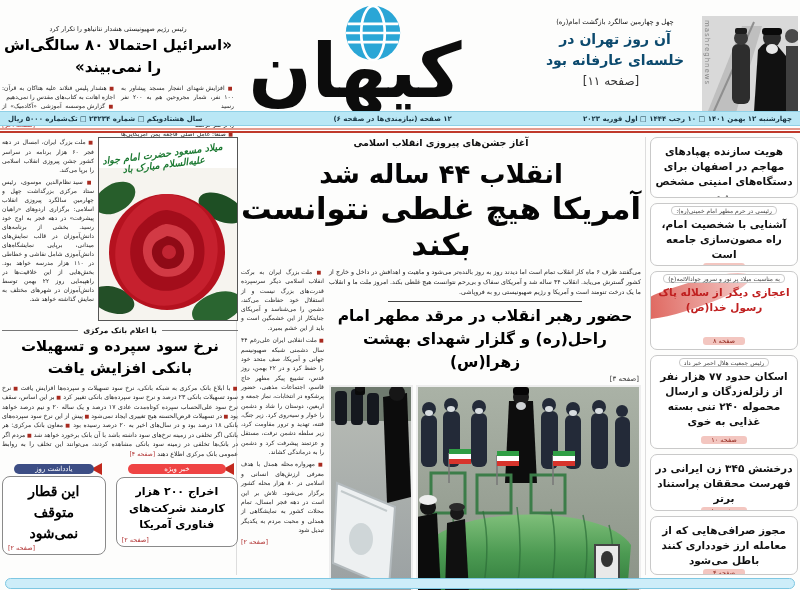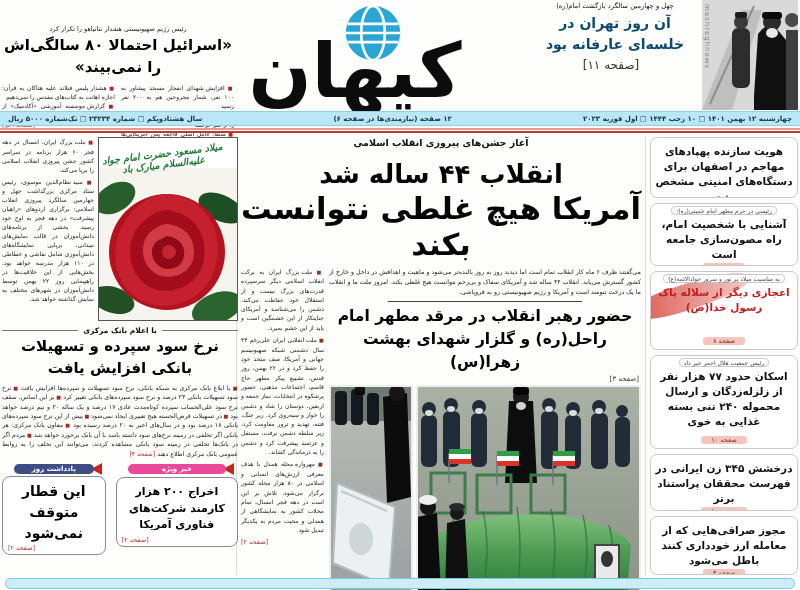--- a/index.html
+++ b/index.html
@@ -12,21 +12,21 @@
   .israel .kicker { font-size:6.5px; color:#222; padding-top:2px; }
   .israel .headline { font-size:15px; font-weight:bold; line-height:1.45; color:#000; margin-top:2px; }
   .israel .cols { display:flex; gap:6px; margin-top:4px; text-align:justify; }
   .israel .col { flex:1; font-size:6px; line-height:1.5; color:#222; }
   .israel .pageref { font-size:6.5px; color:#b03030; text-align:left; margin-top:1px; }
 
   .masthead { position:absolute; top:6px; right:320px; width:250px; height:104px; }
   .masthead .title { position:absolute; bottom:0; right:0; width:100%; text-align:center; font-size:74px; font-weight:900; letter-spacing:-4px; line-height:1.05; color:#0c0c0c; transform:scaleY(1.02); }
   .masthead .globe { position:absolute; top:-2px; right:78px; width:58px; height:58px; }
 
-  .imam { position:absolute; top:0; right:2px; width:268px; height:110px; display:flex; }
+  .imam { position:absolute; top:16px; right:2px; width:268px; height:110px; display:flex; }
   .imam .photo { position:relative; width:96px; height:110px; flex:none; overflow:hidden; }
   .imam .photo .wm { position:absolute; top:4px; left:1px; writing-mode:vertical-rl; font-size:7px; color:rgba(60,60,60,.55); letter-spacing:1px; }
   .imam .txt { flex:1; text-align:center; padding:2px 4px 0 2px; }
   .imam .kicker { font-size:6.8px; color:#111; }
   .imam .headline { font-size:14px; font-weight:900; line-height:1.5; margin-top:3px; color:#0c4a6e; }
   .imam .pageref { font-size:12px; color:#333; margin-top:3px; text-align:center; padding-right:8px; }
 
   .strip { position:absolute; top:111px; right:0; left:0; height:15px; background:#b9e7f5; border-top:1px solid #8fd0e6; border-bottom:1px solid #8fd0e6; display:flex; align-items:center; justify-content:space-between; padding:0 8px; font-size:7px; font-weight:bold; color:#16323f; }
   .redrule { position:absolute; top:128px; right:0; left:0; height:5px; border-top:2px solid #e49a8d; border-bottom:2px solid #c0392b; background:#fff; }
 
@@ -67,26 +67,26 @@
   .minicol { flex:1; font-size:6px; line-height:1.5; text-align:justify; color:#222; overflow:hidden; }
   .bank-kicker { margin-top:5px; display:flex; align-items:center; gap:5px; font-size:7.5px; font-weight:bold; color:#111; }
   .bank-kicker::before, .bank-kicker::after { content:""; flex:1; border-top:1px solid #777; }
   .bank-head { text-align:center; font-size:15px; font-weight:900; line-height:1.45; color:#000; margin-top:1px; }
   .bank-bullets { margin-top:3px; font-size:6.2px; line-height:1.5; text-align:justify; color:#222; max-height:128px; overflow:hidden; }
   .bank-page { color:#b03030; }
   .lrow3 { display:flex; gap:10px; margin-top:5px; height:84px; }
   .tabbox { flex:1; display:flex; flex-direction:column; }
   .tab { display:flex; align-items:center; height:13px; margin:0 4px 0 12px; }
   .tab .arrow { width:0; height:0; border-top:6px solid transparent; border-bottom:6px solid transparent; border-right:11px solid #c2281d; margin-left:-3px; }
-  .tab .tlabel { flex:1; color:#fff; font-size:7px; font-weight:bold; text-align:center; border-radius:7px; padding:1px 6px; }
+  .tab .tlabel { flex:1; color:#fff; font-size:7px; font-weight:normal; text-align:center; border-radius:7px; padding:1px 6px; }
   .tab .navy { background:#3d4e85; }
-  .tab .gray { background:#ec4899; }
+  .tab .gray { background:#ef4444; }
   .tbody { flex:1; border:1.5px solid #8a8a8a; border-radius:8px; background:#fff; margin-top:1px; display:flex; flex-direction:column; padding:4px 5px 2px; }
   .tbody .thead { font-weight:900; text-align:center; line-height:1.5; color:#000; margin:auto 0; }
-  .thead.big { font-size:14px; }
+  .thead.big { font-size:14px;font-family:Liberation Serif, serif; }
   .thead.small { font-size:11px; }
   .tbody .tpage { font-size:6.5px; color:#b03030; align-self:flex-end; }
 
   .bottomstrip { position:absolute; bottom:1px; left:5px; right:5px; height:11px; background:#cdedf9; border:1px solid #7ec7e2; border-radius:6px; }
 </style>
 </head>
 <body>
 
 <div class="page">
 

